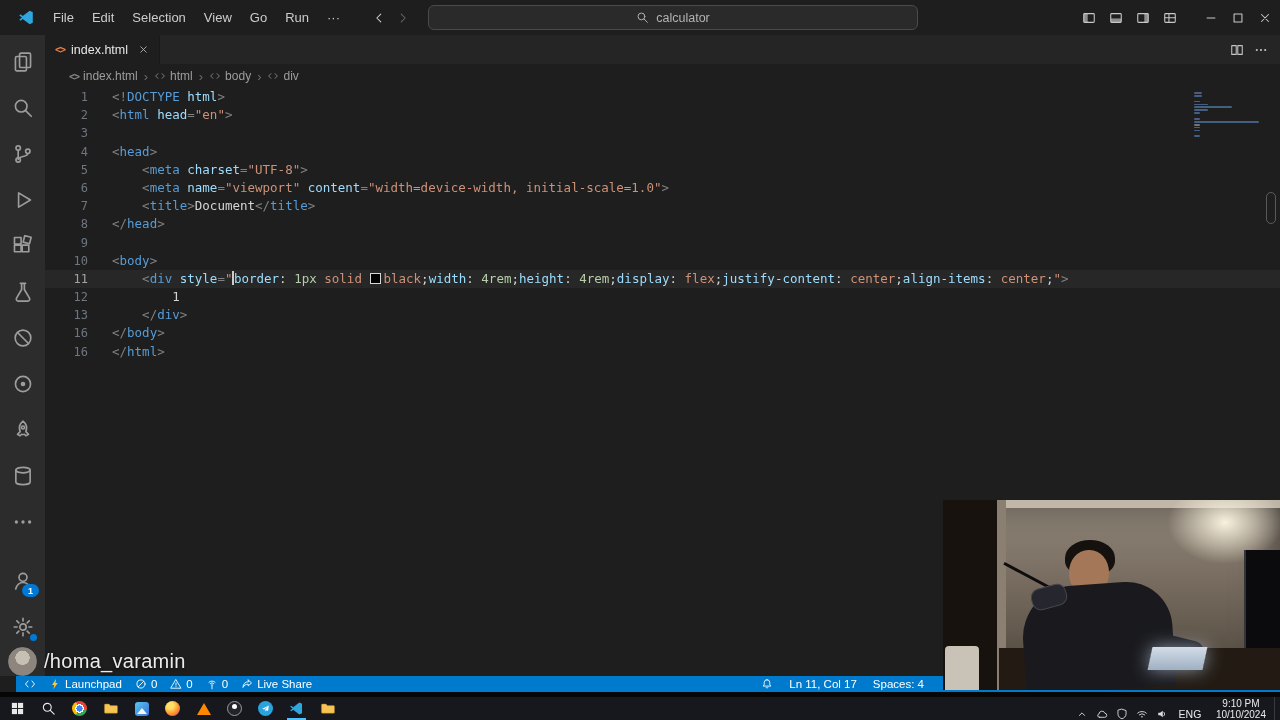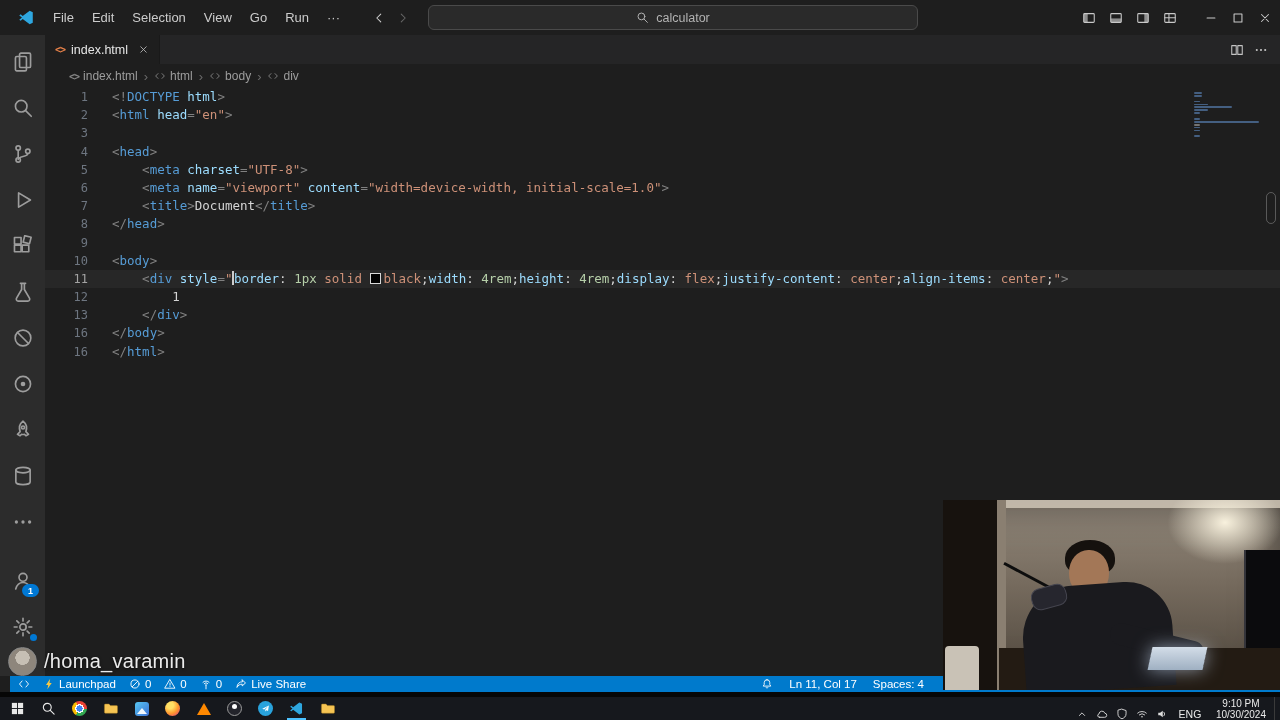--- a/index.html
+++ b/index.html
@@ -51,21 +51,21 @@
   .cursor{display:inline-block;width:1.5px;height:14px;background:#cccccc;vertical-align:-2px;}
   .minimap{position:absolute;top:4px;right:16px;width:70px;}
   .mm-bar{height:1.8px;border-radius:1px;margin-bottom:1.1px;}
   .scroll-thumb{position:absolute;right:4px;top:104px;width:8px;height:30px;border:1px solid rgba(200,200,200,0.35);border-radius:5px;}
 
   
   .watermark{position:absolute;left:8px;bottom:44px;z-index:60;display:flex;align-items:center;gap:7px;color:#ebebeb;font-size:20px;letter-spacing:.3px;text-shadow:0 1px 3px rgba(0,0,0,.7);}
   .wm-avatar{width:27px;height:27px;border-radius:50%;border:1px solid #888;background:radial-gradient(circle at 50% 36%,#c6bfb4 0 32%,#8e867c 33% 100%);}
 
   
-  .statusbar{position:absolute;left:10px;right:0;bottom:28px;height:16px;background:#007acc;color:#fff;display:flex;align-items:center;font-size:11.5px;padding:0 8px;z-index:10;}
+  .statusbar{position:absolute;left:16px;right:0;bottom:28px;height:16px;background:#007acc;color:#fff;display:flex;align-items:center;font-size:11.5px;padding:0 8px;z-index:10;}
   .st-left,.st-right{display:flex;align-items:center;height:100%;}
   .st-item{display:flex;align-items:center;gap:4px;margin-right:13px;white-space:nowrap;}
   .st-right{margin-left:auto;padding-right:348px;}
   .st-right .st-item{margin-right:0;margin-left:16px;}
   .st-item .ic{width:12px;height:12px;}
   .strip{position:absolute;left:0;right:0;bottom:23px;height:5px;background:#060606;z-index:10;}
 
   
   .taskbar{position:absolute;left:0;right:0;bottom:0;height:23px;background:#16181d;display:flex;align-items:center;z-index:70;padding-left:2px;}
   .tb-apps{display:flex;align-items:center;height:100%;}
@@ -588,21 +588,21 @@
           <span class="tray-ic">
             <svg class="ic" style="width:12px;height:12px" viewBox="0 0 16 16">
               <path class="f" d="M3 6.3v3.4h2.5L9 12.3V3.7L5.5 6.3z"></path>
               <path d="M10.6 5.6a3.4 3.4 0 0 1 0 4.8"></path>
             </svg>
           </span>
         </span>
       <span class="lang">ENG</span>
       <div class="clock">
         <div>9:10 PM</div>
-        <div>10/30/2024</div>
+        <div>10/10/2024</div>
       </div>
       <div class="show-desktop"></div>
     </div>
   </div>
 
   <div class="webcam">
     <div class="wc-ceiling"></div>
     <div class="wc-light"></div>
     <div class="wc-door"></div>
     <div class="wc-doorframe"></div>

